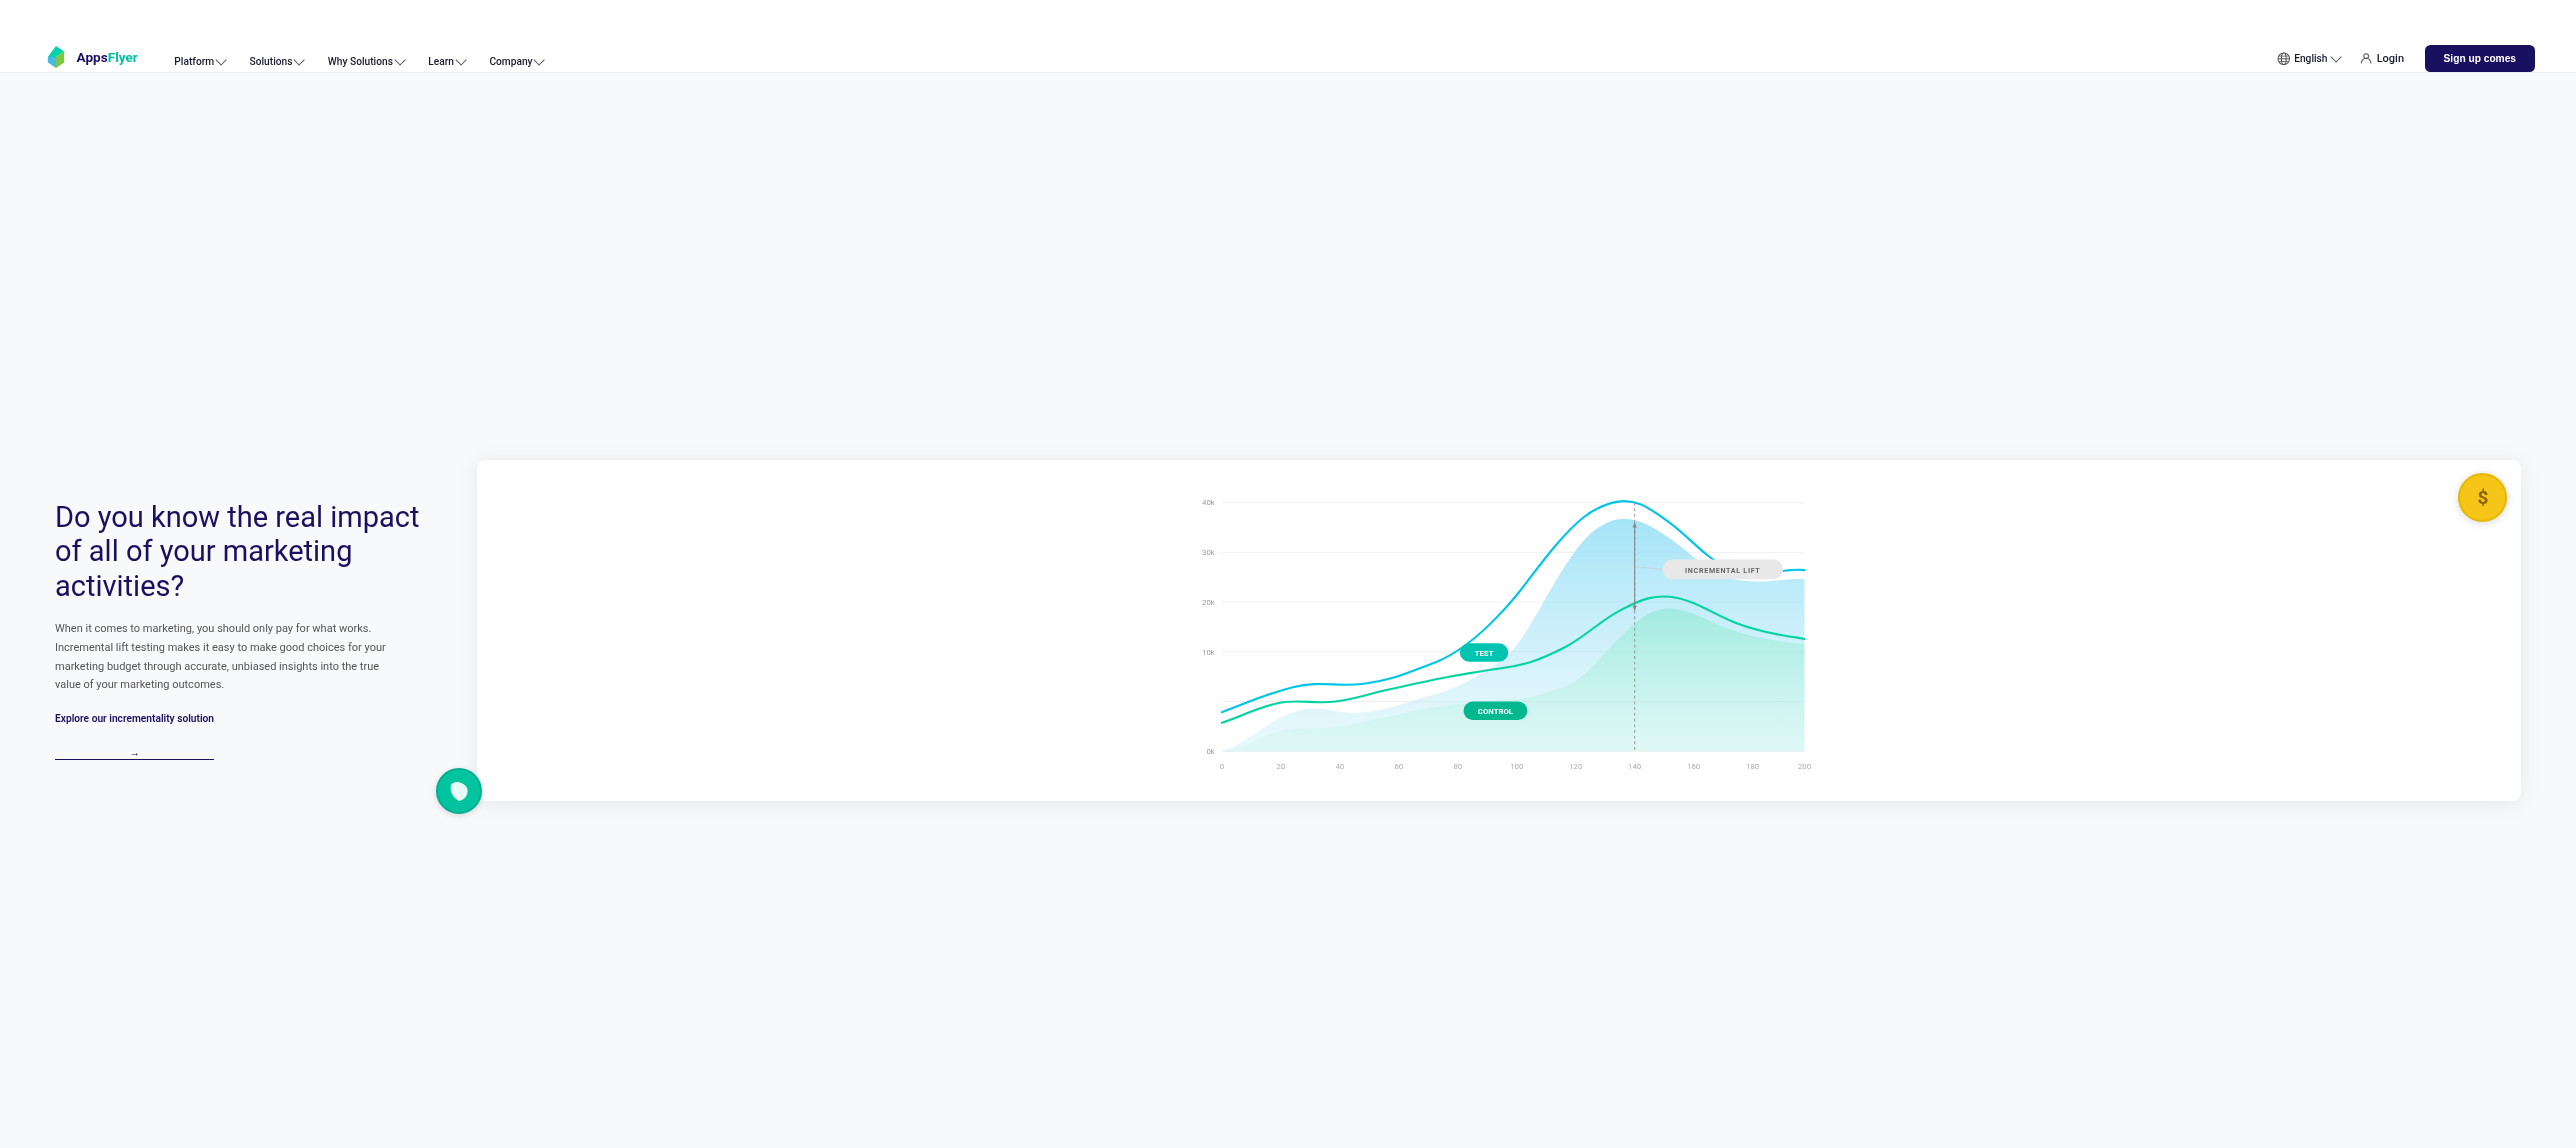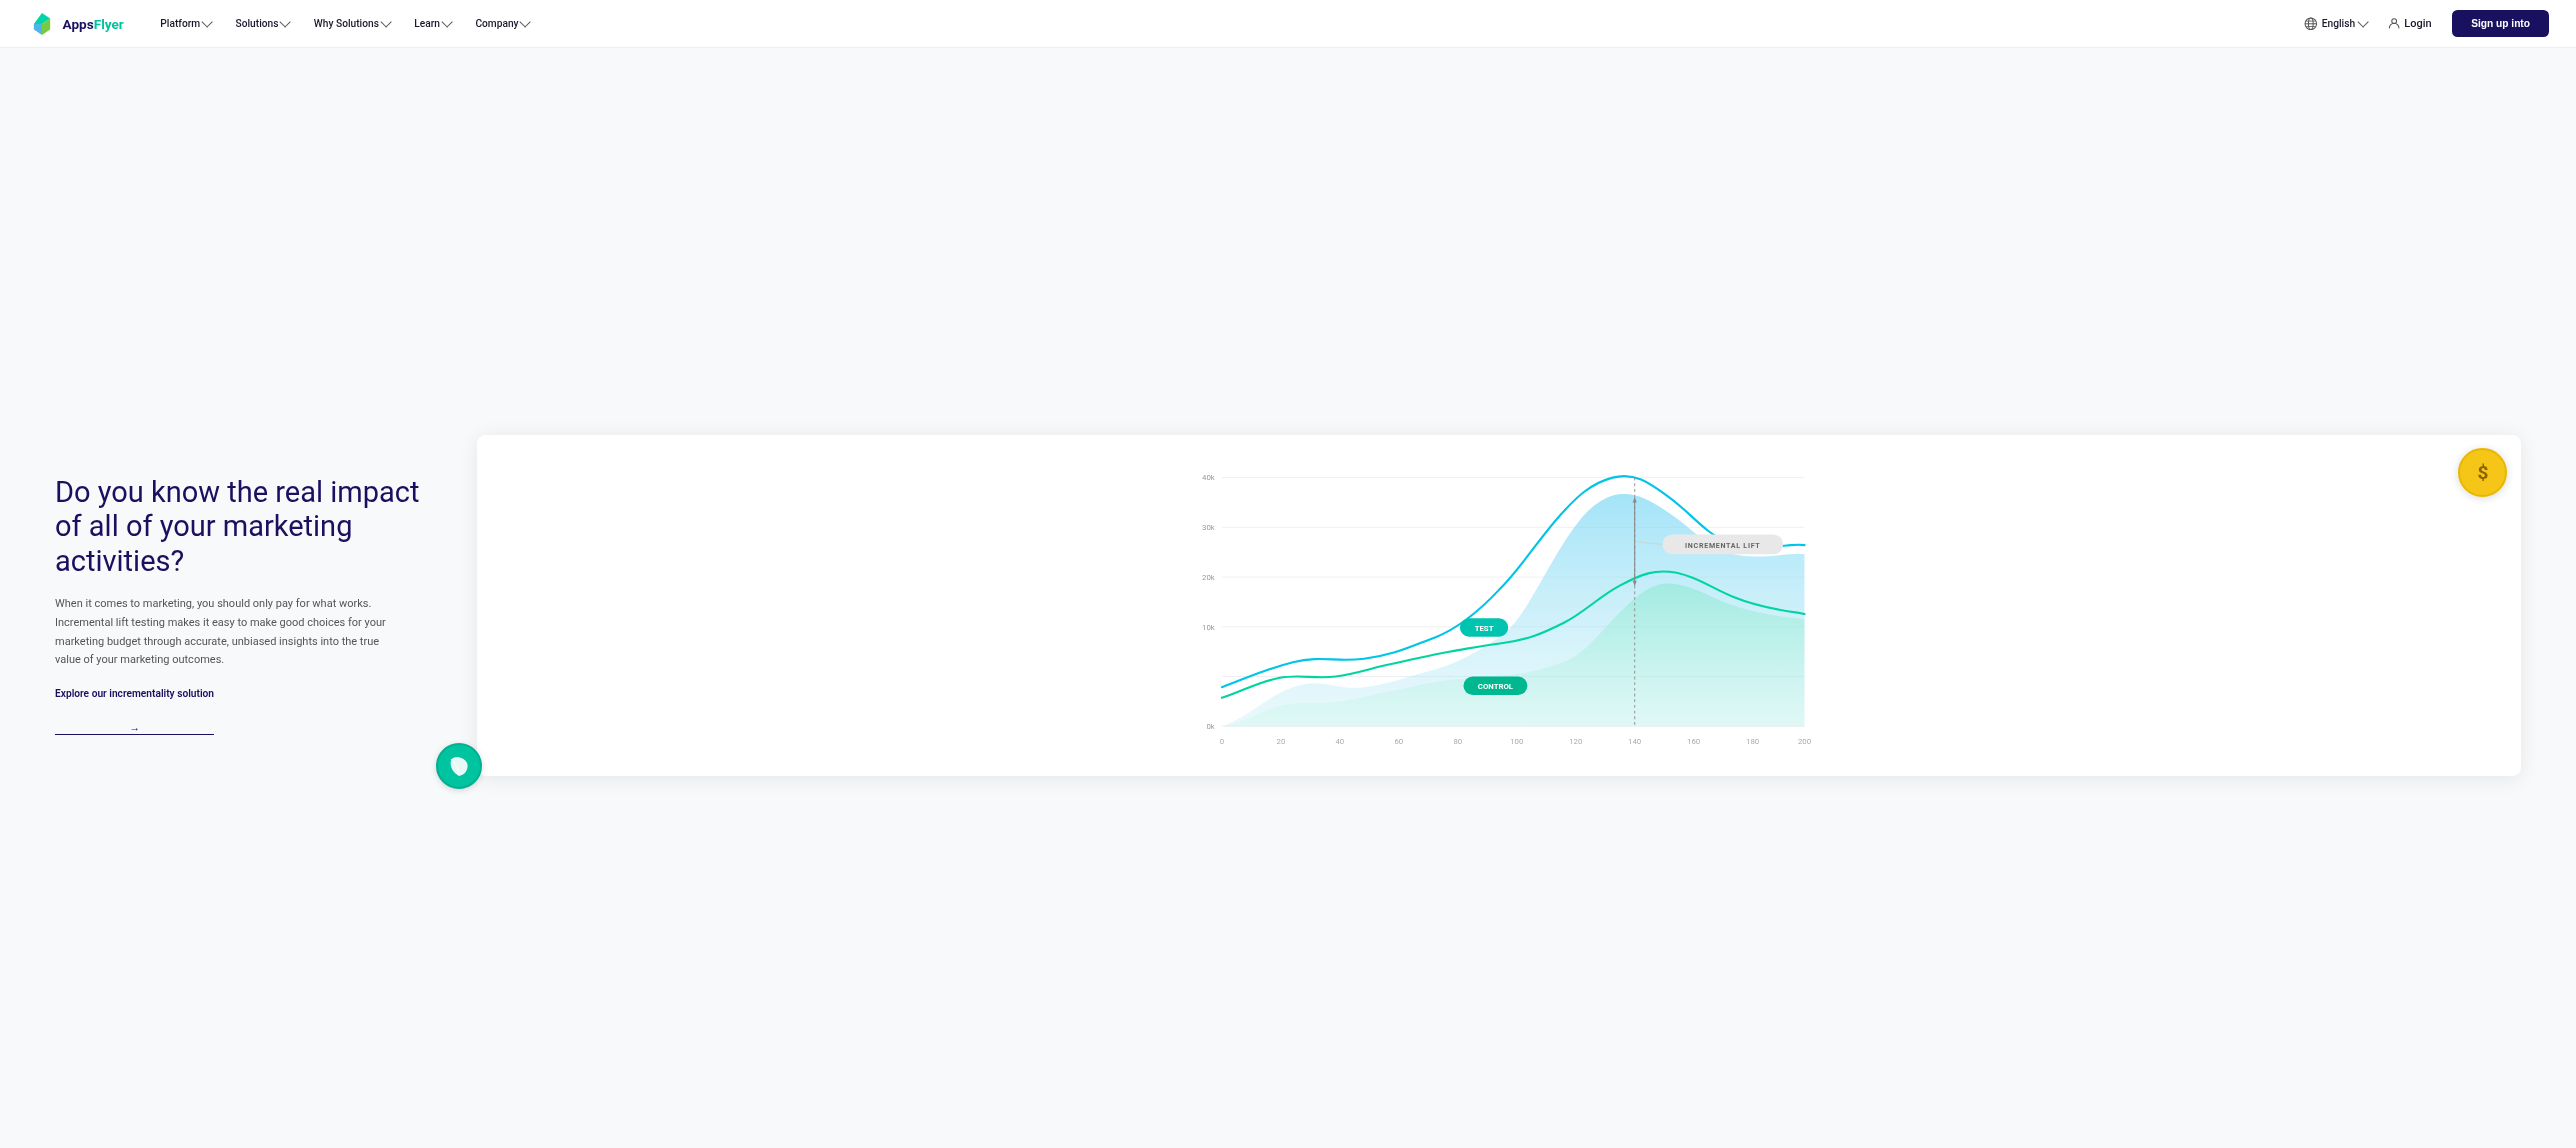--- a/index.html
+++ b/index.html
@@ -1,27 +1,28 @@
 <!DOCTYPE html>
 <html style="font-size:11px"><head>
   <meta charset="utf-8">
   <style>
     * { margin: 0; padding: 0; box-sizing: border-box; }
     body { font-family: -apple-system, BlinkMacSystemFont, 'Segoe UI', Roboto, sans-serif; background: #fff; overflow-x: hidden; }
 
     
     nav {
       display: flex;
-      align-items: center;
-      padding: 0 27px;
+      align-items: flex-end;
+      padding: 0 41px;
       height: 48px;
       border-bottom: 0.7px solid #eee;
       background: #fff;
       position: relative;
       z-index: 10;
+      margin-top: 25px;
     }
     .logo {
       display: flex;
       align-items: center;
       gap: 5.5px;
       text-decoration: none;
       margin-right: 27px;
     }
     .logo-icon {
       width: 30px;
@@ -248,21 +249,21 @@
       <span>English</span>
       <span class="chevron" style="border-color:#555;"></span>
     </div>
     <div class="login-btn">
       <svg width="12.3" height="12.3" viewBox="0 0 18 18" fill="none">
         <circle cx="9" cy="6" r="3.5" stroke="#555" stroke-width="1.5"></circle>
         <path d="M2 16c0-3.866 3.134-7 7-7s7 3.134 7 7" stroke="#555" stroke-width="1.5" stroke-linecap="round"></path>
       </svg>
       <span>Login</span>
     </div>
-    <button class="signup-btn">Sign up into</button>
+    <button class="signup-btn">Sign up comes</button>
   </div>
 </nav>
 
 <section class="hero">
   <div class="hero-text">
     <h1 class="hero-title">Do you know the real impact of all of your marketing activities?</h1>
     <p class="hero-desc">When it comes to marketing, you should only pay for what works. Incremental lift testing makes it easy to make good choices for your marketing budget through accurate, unbiased insights into the true value of your marketing outcomes.</p>
     <a class="hero-cta">
       <span>Explore our incrementality solution</span>
       <span>→</span>

